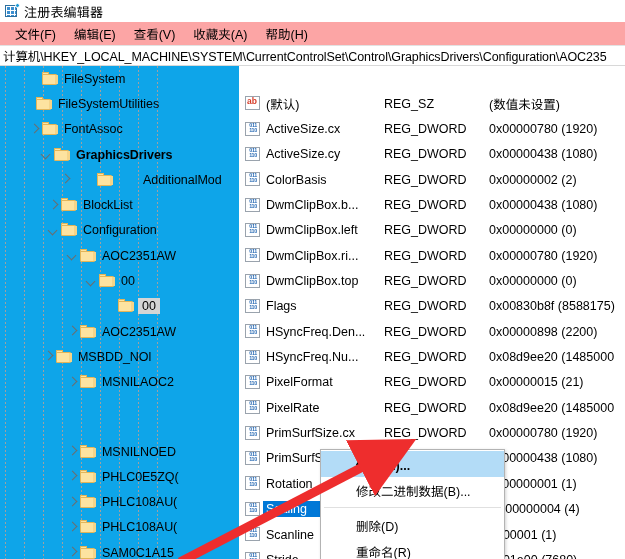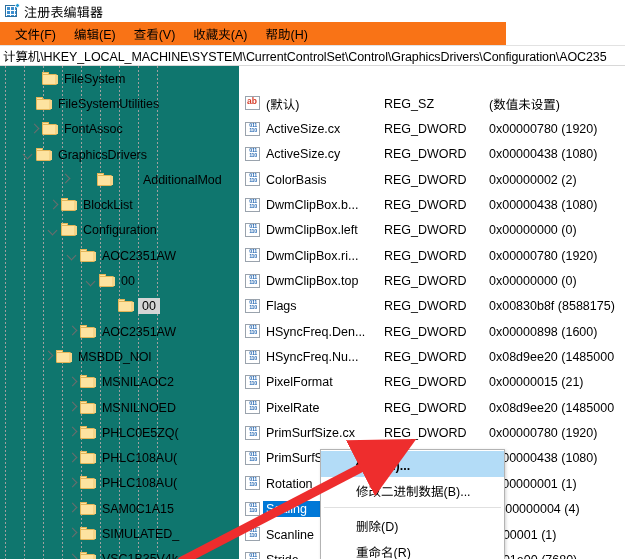--- a/index.html
+++ b/index.html
@@ -28,22 +28,22 @@
     border:1px solid #2c6f9e;box-sizing:border-box;
   }
   .title-icon .dot{
     position:absolute;right:-1px;top:-1px;width:5px;height:5px;border-radius:50%;
     background:#1d9bd8;border:1px solid #ffffff;box-sizing:border-box;
   }
   .title-text{font-size:13px;color:#000;letter-spacing:.2px;}
 
   
   .menubar{
-    position:absolute;left:0;top:22px;width:506px;height:23px;
-    background:#f97316;display:flex;align-items:center;padding-left:6px;box-sizing:border-box;
+    position:absolute;left:0;top:22px;width:625px;height:23px;
+    background:#fca5a5;display:flex;align-items:center;padding-left:6px;box-sizing:border-box;
   }
   .menu-item{
     font-size:12.5px;color:#000;padding:2px 9px;cursor:default;white-space:nowrap;
   }
 
   
   .addressbar{
     position:absolute;left:0;top:45px;width:625px;height:21px;
     background:#ffffff;border-top:1px solid #e2e2e2;border-bottom:1px solid #d8d8d8;
     box-sizing:border-box;display:flex;align-items:center;
@@ -53,21 +53,21 @@
     padding-left:3px;letter-spacing:-0.1px;
   }
 
   
   .content{
     position:absolute;left:0;top:66px;width:625px;height:493px;
     background:#ffffff;
   }
   .tree-pane{
     position:absolute;left:0;top:0;width:270px;height:493px;
-    background:#0f766e;border-right:1px solid #dfdfdf;box-sizing:border-box;overflow:hidden;
+    background:#0ea5e9;border-right:1px solid #dfdfdf;box-sizing:border-box;overflow:hidden;
   }
   .tree-inner{position:absolute;left:0;top:0;width:224px;height:493px;overflow:hidden;}
 
   
   .tnode{
     position:relative;height:25.3px;display:flex;align-items:center;white-space:nowrap;
   }
   .twist{
     width:16px;height:100%;display:flex;align-items:center;justify-content:center;
     flex:0 0 auto;color:#767676;font-size:0;position:relative;z-index:2;
@@ -230,21 +230,21 @@
             <div class="twist">
               <span class="chev"></span>
             </div>
             <div class="folder">
               <div class="tab"></div>
               <div class="body"></div>
               <div class="shade"></div>
             </div>
             <span class="tlabel">FontAssoc</span>
           </div>
-          <div class="tnode" style="padding-left: 20px;">
+          <div class="tnode" style="padding-left: 38px; font-weight: bold;">
             <div class="twist">
               <span class="chev open"></span>
             </div>
             <div class="folder">
               <div class="tab"></div>
               <div class="body"></div>
               <div class="shade"></div>
             </div>
             <span class="tlabel">GraphicsDrivers</span>
           </div>
@@ -338,21 +338,21 @@
             <div class="twist">
               <span class="chev"></span>
             </div>
             <div class="folder">
               <div class="tab"></div>
               <div class="body"></div>
               <div class="shade"></div>
             </div>
             <span class="tlabel">MSNILAOC2</span>
           </div>
-          <div class="tnode" style="padding-left: 64px;">
+          <div class="tnode" style="padding-left: 64px; margin-top: 44px;">
             <div class="twist">
               <span class="chev"></span>
             </div>
             <div class="folder">
               <div class="tab"></div>
               <div class="body"></div>
               <div class="shade"></div>
             </div>
             <span class="tlabel">MSNILNOED</span>
           </div>
@@ -514,21 +514,21 @@
             <span class="vtype">REG_DWORD</span>
             <span class="vdata">0x00830b8f (8588175)</span>
           </div>
           <div class="vrow">
             <div class="vicon dw">
               <div class="page"></div>
               <div class="ink">011<br>110</div>
             </div>
             <span class="vname">HSyncFreq.Den...</span>
             <span class="vtype">REG_DWORD</span>
-            <span class="vdata">0x00000898 (1600)</span>
+            <span class="vdata">0x00000898 (2200)</span>
           </div>
           <div class="vrow">
             <div class="vicon dw">
               <div class="page"></div>
               <div class="ink">011<br>110</div>
             </div>
             <span class="vname">HSyncFreq.Nu...</span>
             <span class="vtype">REG_DWORD</span>
             <span class="vdata">0x08d9ee20 (1485000</span>
           </div>

